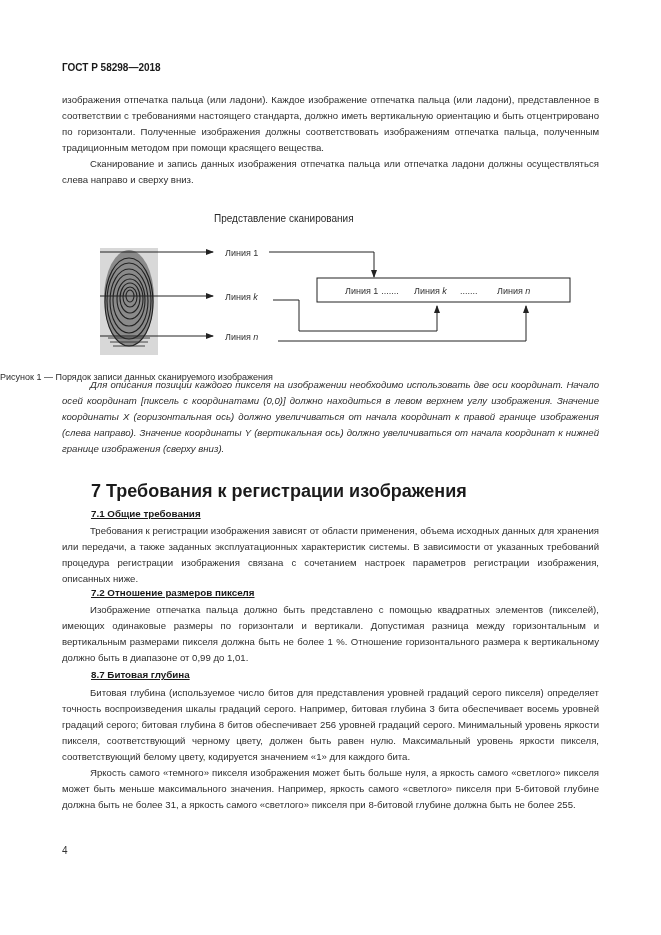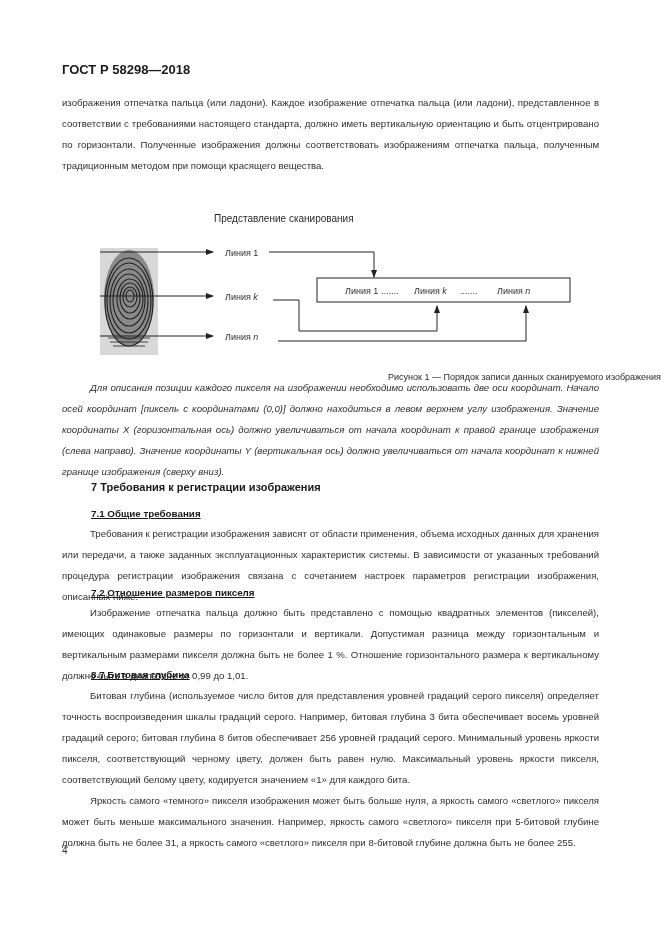--- a/index.html
+++ b/index.html
@@ -1,39 +1,40 @@
 <!DOCTYPE html>
 <html><head>
 <meta charset="utf-8">
 <style>
   html, body { margin:0; padding:0; background:#ffffff; }
   body { width:661px; height:935px; position:relative; overflow:hidden;
          font-family:"Liberation Sans", sans-serif; color:#2a2a2a; }
   .page { position:absolute; left:0; top:0; width:661px; height:935px; }
-  .hdr { position:absolute; left:62px; top:62px; font-size:13px; font-weight:bold; color:#1a1a1a; }
-  .para { position:absolute; left:62px; width:537px; font-size:9.6px; line-height:21px;
+  .hdr { position:absolute; left:62px; top:62px; font-size:10px; font-weight:bold; color:#1a1a1a; }
+  .para { position:absolute; left:62px; width:537px; font-size:9.6px; line-height:16px;
           text-align:justify; color:#2e2e2e; }
   .para p { margin:0; }
   .ind { text-indent:28px; }
-  .h1 { position:absolute; left:91px; font-size:11px; font-weight:bold; color:#1a1a1a; }
+  .h1 { position:absolute; left:91px; font-size:18px; font-weight:bold; color:#1a1a1a; }
   .h2 { position:absolute; left:91px; font-size:9.8px; font-weight:bold; color:#1a1a1a;text-decoration:underline; }
   .fig-title { position:absolute; left:214px; top:213px; font-size:10px; color:#2a2a2a; }
-  .caption { position:absolute; left:0; width:661px; top:372px; text-align:right; font-size:9px; color:#2a2a2a; }
+  .caption { position:absolute; left:0; width:661px; top:372px; text-align:left; font-size:9px; color:#2a2a2a; }
   .pgnum { position:absolute; left:62px; top:845px; font-size:10px; color:#333; }
   svg text { font-family:"Liberation Sans", sans-serif; }
 </style>
 </head>
 <body>
 
 <div class="page">
 
   <div class="hdr">ГОСТ Р 58298—2018</div>
 
   <div class="para" style="top:92px;">
     <p>изображения отпечатка пальца (или ладони). Каждое изображение отпечатка пальца (или ладони), представленное в соответствии с требованиями настоящего стандарта, должно иметь вертикальную ориентацию и быть отцентрировано по горизонтали. Полученные изображения должны соответствовать изображениям отпечатка пальца, полученным традиционным методом при помощи красящего вещества.</p>
+    <p class="ind">Сканирование и запись данных изображения отпечатка пальца или отпечатка ладони должны осуществляться слева направо и сверху вниз.</p>
   </div>
 
   <div class="fig-title">Представление сканирования</div>
 
   <svg style="position:absolute;left:0;top:0;" width="661" height="400" viewBox="0 0 661 400">
     <defs>
       <marker id="arr" markerWidth="8" markerHeight="6" refX="7" refY="3" orient="auto">
         <path d="M0,0 L8,3 L0,6 z" fill="#222"></path>
       </marker>
       <pattern id="ridges" width="6" height="6" patternUnits="userSpaceOnUse">

